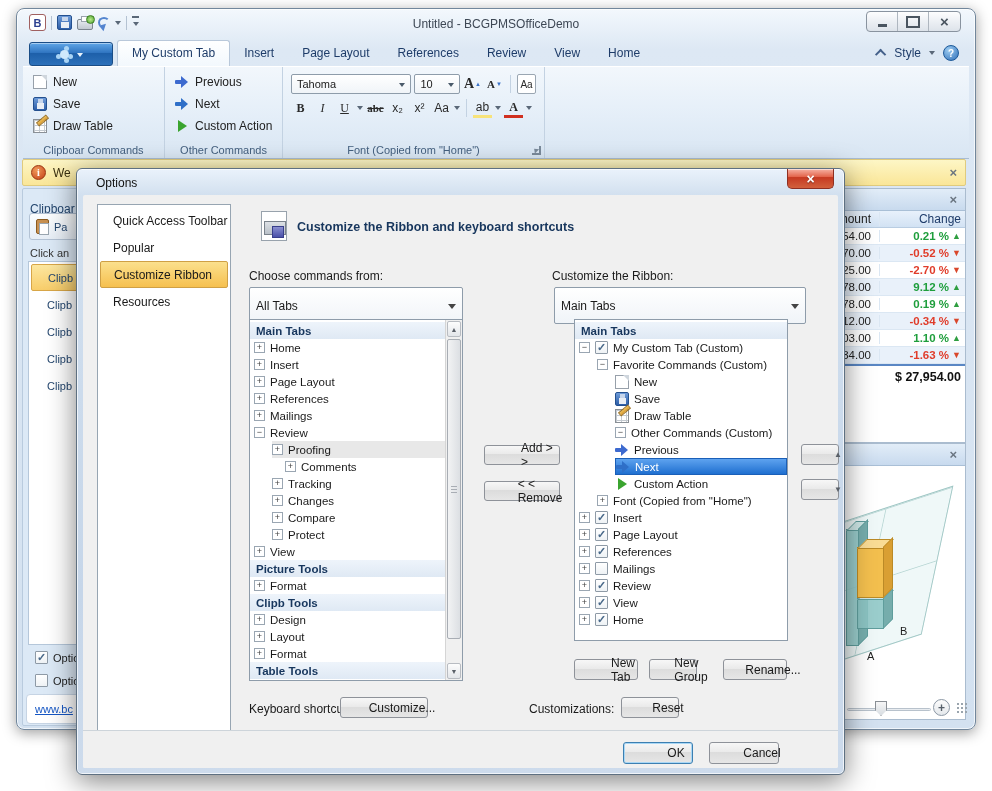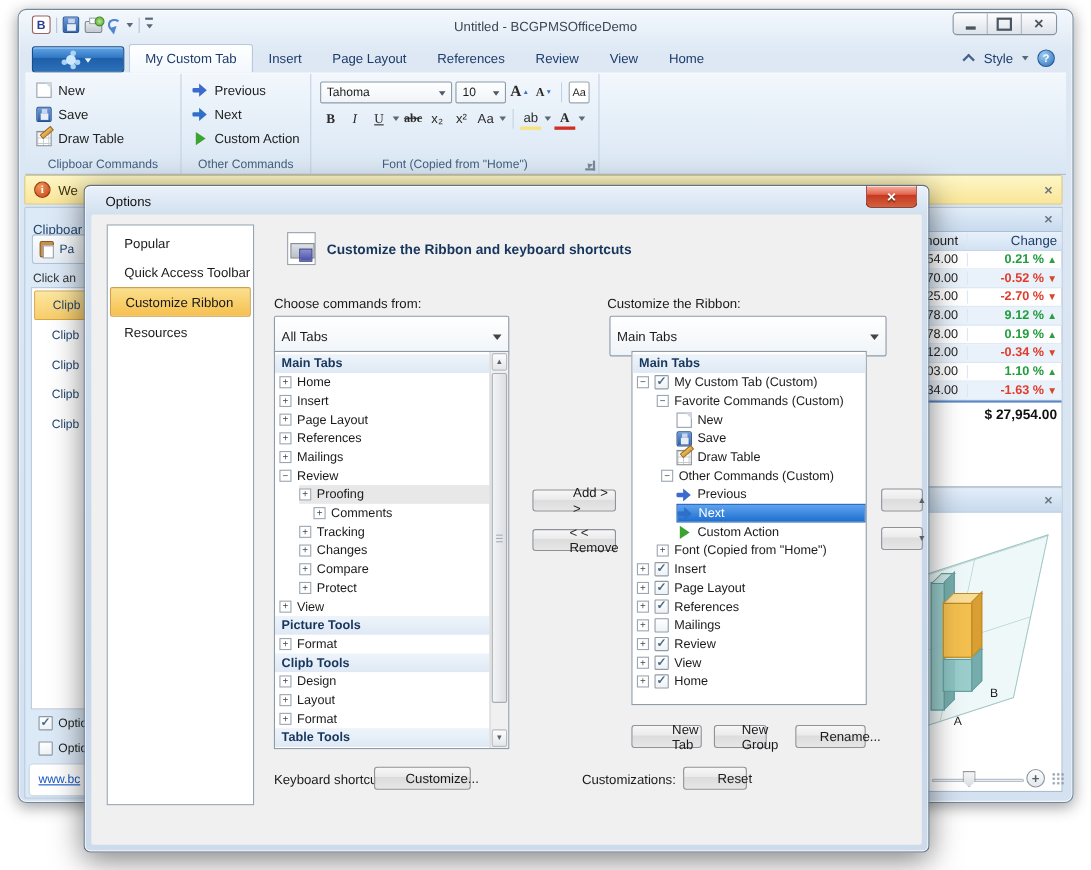--- a/index.html
+++ b/index.html
@@ -440,22 +440,22 @@
     <div class="zoom-plus">+</div>
     <div class="grip"></div>
   </div>
 
   <div class="dialog">
     <div class="dlg-title">Options</div>
     <div class="dlg-close"></div>
     <div class="dlg-client">
 
       <div class="nav-box" id="dlg-nav">
+          <div class="nav-item">Quick Access Toolbar</div>
           <div class="nav-item">Popular</div>
-          <div class="nav-item">Quick Access Toolbar</div>
           <div class="nav-item sel">Customize Ribbon</div>
           <div class="nav-item">Resources</div>
         </div>
 
       <div class="hdr-icon"></div>
       <div class="dlg-header">Customize the Ribbon and keyboard shortcuts</div>
 
       <div class="fld-label" style="left:166px; top:74px;">Choose commands from:</div>
       <div class="dd" style="left:166px; top:92px; width:214px;">
         <span>All Tabs</span>
@@ -613,21 +613,21 @@
                 <span class="ic ic-save"></span>
                 <span>Save</span>
               </div>
             </div>
             <div class="trow" style="padding-left: 40px;">
               <div class="rowc">
                 <span class="ic ic-table"></span>
                 <span>Draw Table</span>
               </div>
             </div>
-            <div class="trow" style="padding-left: 26px;">
+            <div class="trow" style="padding-left: 40px;">
               <div class="rowc">
                 <span class="exp minus"></span>
                 <span>Other Commands (Custom)</span>
               </div>
             </div>
             <div class="trow" style="padding-left: 40px;">
               <div class="rowc">
                 <span class="ic ic-prev"></span>
                 <span>Previous</span>
               </div>
@@ -707,16 +707,20 @@
 
       <div class="btn" style="position:absolute; left:491px; top:464px; width:64px; height:21px;">New Tab</div>
       <div class="btn" style="position:absolute; left:566px; top:464px; width:48px; height:21px;">New Group</div>
       <div class="btn" style="position:absolute; left:640px; top:464px; width:64px; height:21px;">Rename...</div>
 
       <div class="fld-label" style="left:166px; top:507px;">Keyboard shortcuts:</div>
       <div class="btn" style="position:absolute; left:257px; top:502px; width:88px; height:21px;">Customize...</div>
       <div class="fld-label" style="left:446px; top:507px;">Customizations:</div>
       <div class="btn" style="position:absolute; left:538px; top:502px; width:58px; height:21px;">Reset</div>
 
+      <div class="bottom-strip">
+        <div class="btn default" style="position:absolute; left:540px; top:11px; width:70px; height:22px;">OK</div>
+        <div class="btn" style="position:absolute; left:626px; top:11px; width:70px; height:22px;">Cancel</div>
+      </div>
     </div>
   </div>
 
 </div>
 
 </body></html>

